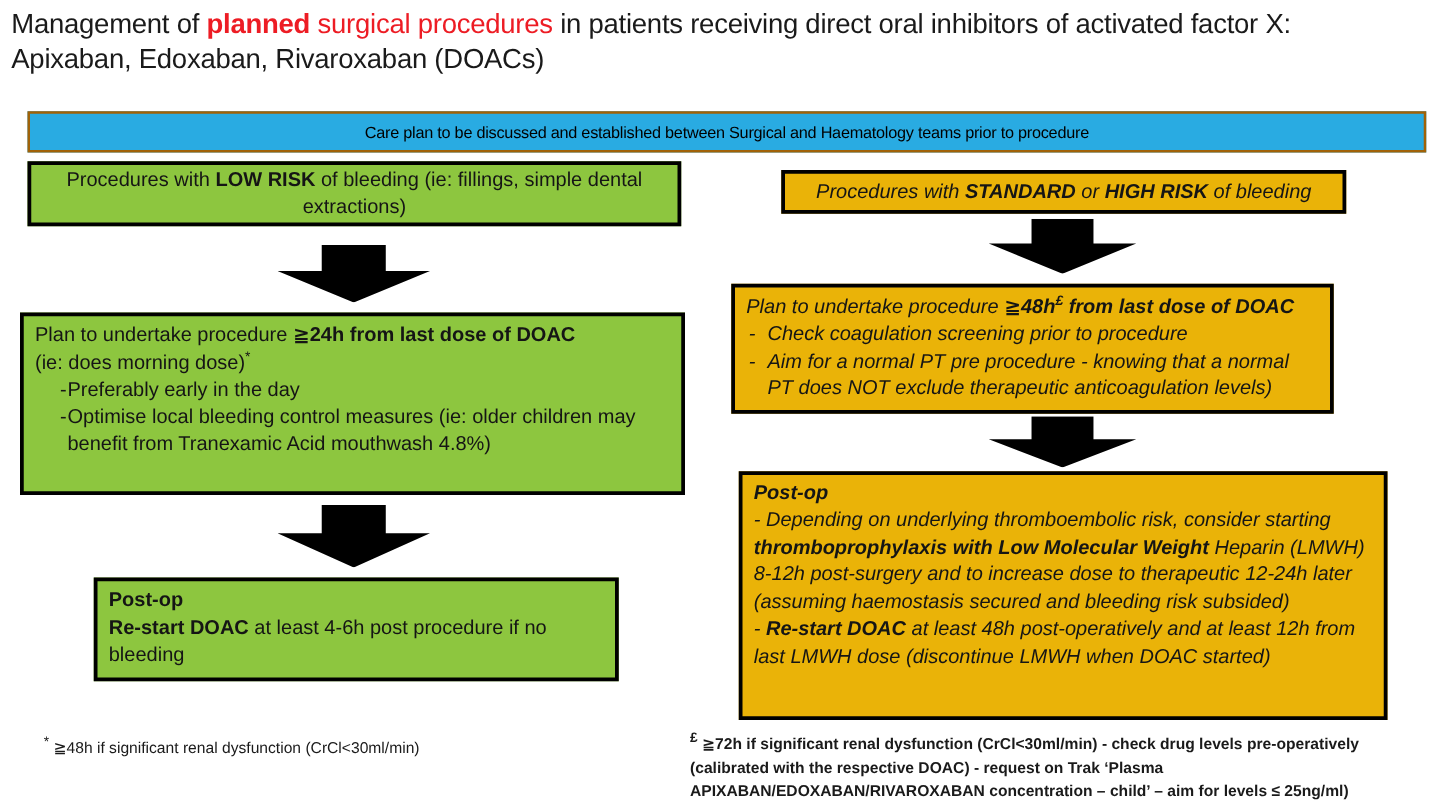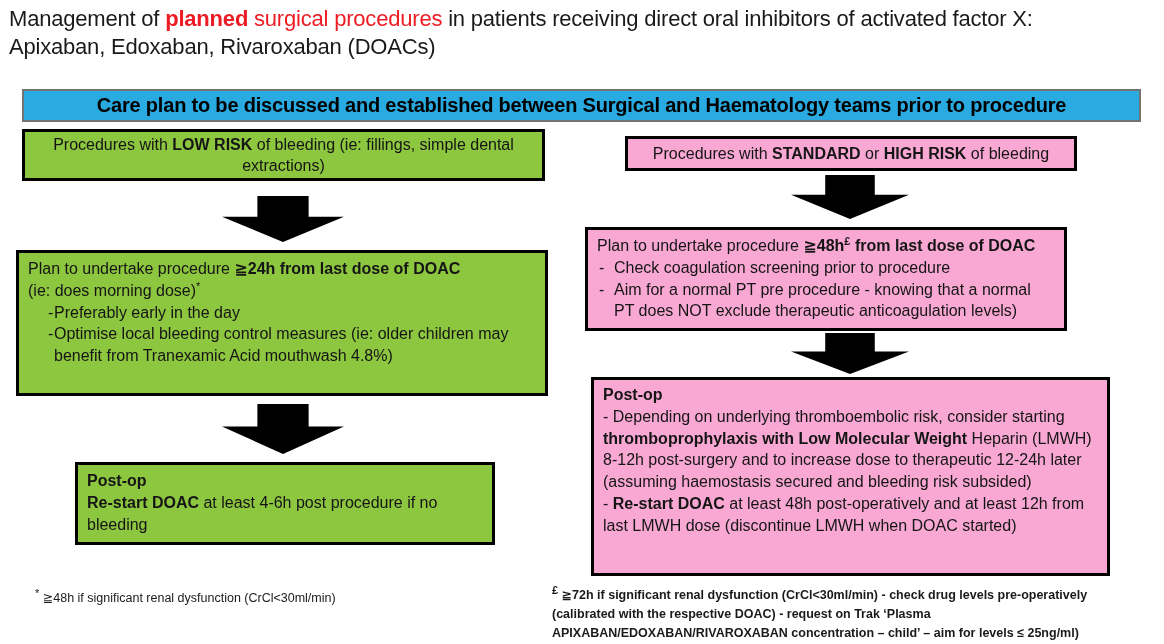--- a/index.html
+++ b/index.html
@@ -12,30 +12,30 @@
     overflow:hidden;
   }
   .title {
     position:absolute; left:9px; top:5px; width:1148px;
     font-size:22px; line-height:1.28; color:#1a1a1a; letter-spacing:-0.2px;
   }
   .red { color:#ed1c24; }
   .b { font-weight:bold; }
   .banner {
     position:absolute; left:22px; top:89px; width:1119px; height:33px;
-    background:#29abe2; border:2px solid #737373; box-sizing:border-box;
+    background:#29abe2; border:2px solid #a16207; box-sizing:border-box;
     display:flex; align-items:center; justify-content:center;
-    font-size:20px; font-weight:bold; color:#000; letter-spacing:-0.2px;
+    font-size:13px; font-weight:normal; color:#000; letter-spacing:-0.2px;
   }
   .box {
     position:absolute; border:3px solid #000; box-sizing:border-box;
     font-size:16px; line-height:1.33; color:#151515;
   }
   .green { background:#8dc63f; }
-  .pink  { background:#f9a8d4; }
+  .pink  { background:#eab308;font-style:italic; }
   .center { display:flex; align-items:center; justify-content:center; text-align:center; }
   .pad { padding:5px 9px; }
   .arrow {
     position:absolute; background:#000;
     clip-path: polygon(29% 0, 71% 0, 71% 45%, 100% 45%, 50% 100%, 0 45%, 29% 45%);
   }
   .bullet { display:flex; }
   .bullet .dash { flex:0 0 26px; padding-left:20px; box-sizing:border-box; }
   .bullet .dash-r { flex:0 0 17px; padding-left:2px; box-sizing:border-box; }
   .bullet .btxt { flex:1 1 auto; }

